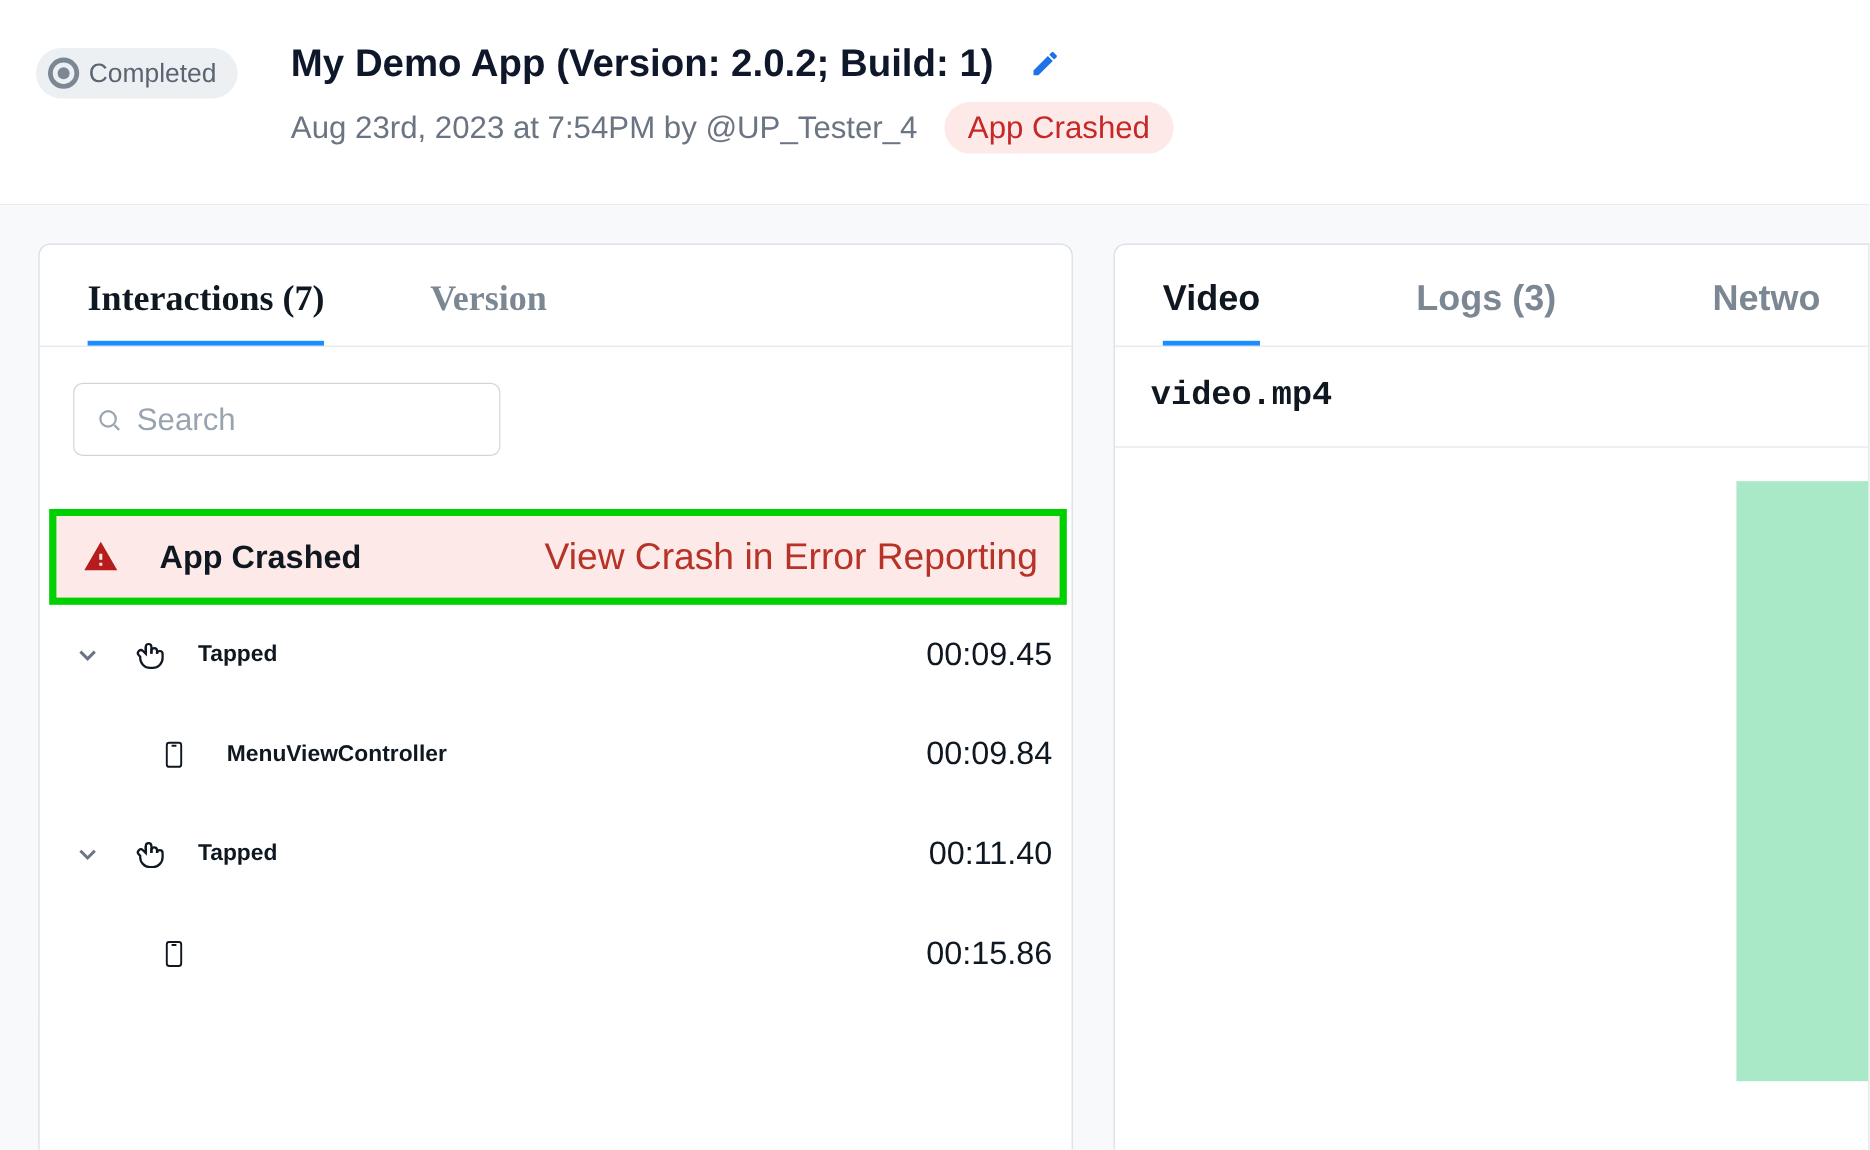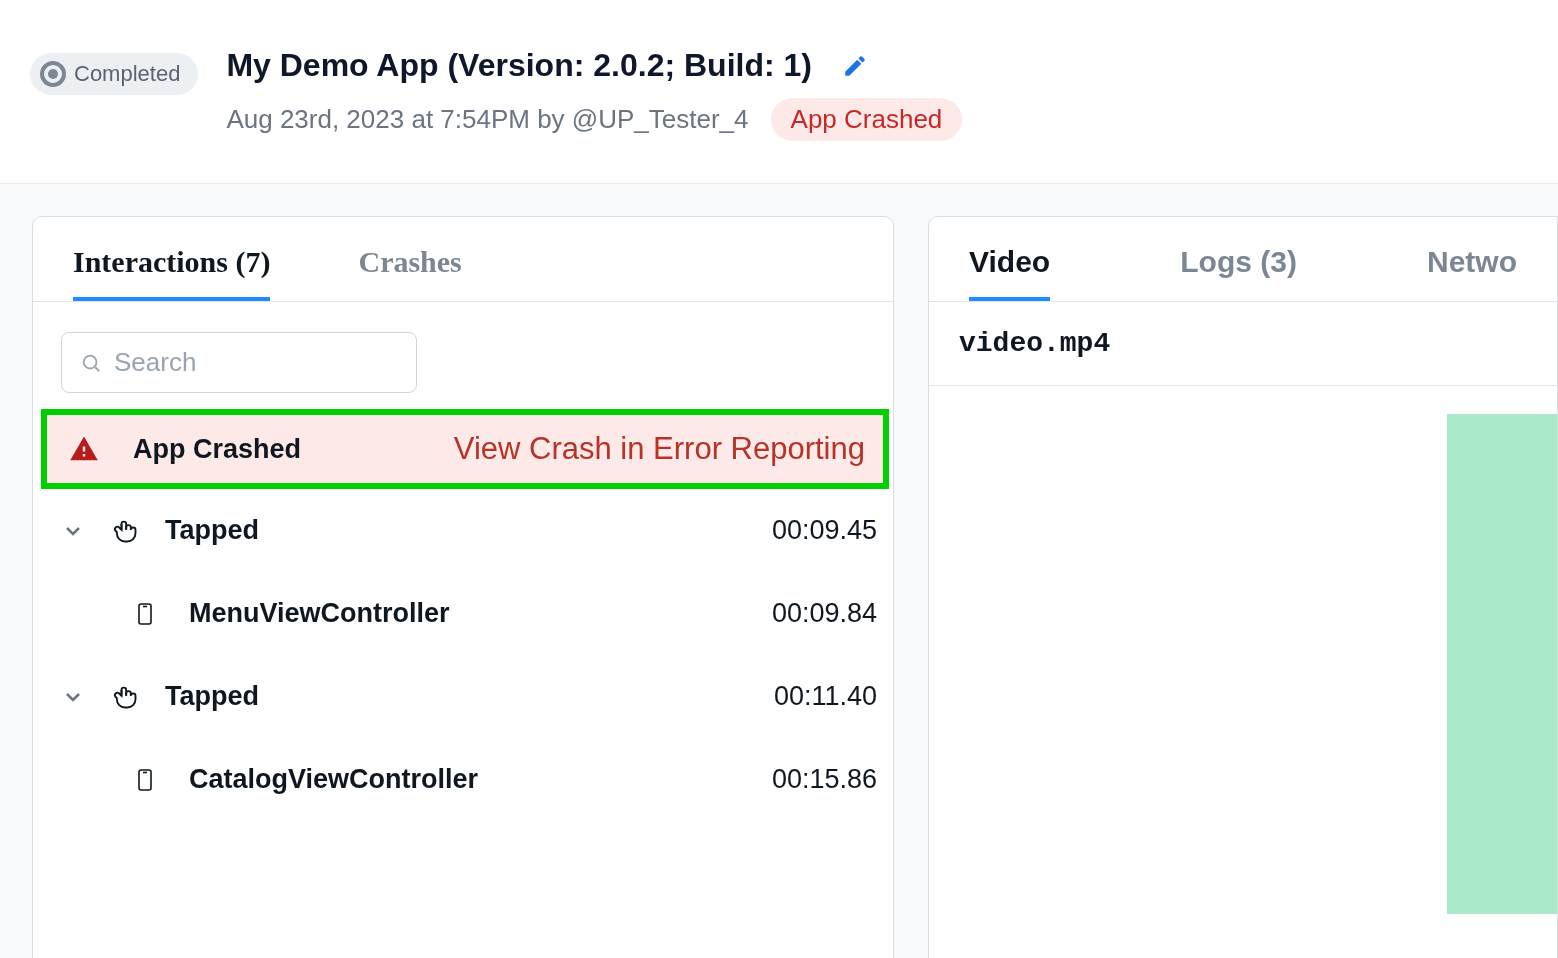--- a/index.html
+++ b/index.html
@@ -8,23 +8,22 @@
     background: #fff;
     color: #0f1720;
     width: 1558px;
     height: 958px;
     overflow: hidden;
   }
   .header {
     display: flex;
     align-items: flex-start;
     padding: 34px 30px 42px 30px;
-    gap: 28px;
+    gap: 44px;
     border-bottom: 1px solid #e9ecef;
-    margin-top: 13px;
   }
   .status-pill {
     display: inline-flex;
     align-items: center;
     gap: 8px;
     background: #edf0f3;
     border-radius: 999px;
     padding: 8px 18px 8px 10px;
     color: #5a6472;
     font-size: 22px;
@@ -85,21 +84,21 @@
     padding-bottom: 18px;
     cursor: pointer;
     border-bottom: 4px solid transparent;
   }
   .tab.active { color: #0f1720; border-bottom-color: #1d8cff; }
 
   .search-row {
     display: flex;
     align-items: center;
     justify-content: space-between;
-    padding: 30px 38px 16px 28px;
+    padding: 30px 38px 44px 28px;
   }
   .search-box {
     display: flex;
     align-items: center;
     gap: 12px;
     border: 1px solid #cfd6dd;
     border-radius: 8px;
     padding: 14px 18px;
     width: 356px;
   }
@@ -132,21 +131,21 @@
   .irow {
     display: flex;
     align-items: center;
     justify-content: space-between;
     padding: 26px 16px 26px 28px;
   }
   .irow .lead { display: flex; align-items: center; gap: 26px; }
   .chev { color: #6b7482; }
   .tap-icon { color: #0f1720; }
   .device-icon { color: #0f1720; margin-left: 54px; margin-right: 6px; }
-  .irow .label { font-size: 27px; font-weight: 700; color: #0f1720; }
+  .irow .label { font-size: 19px; font-weight: 700; color: #0f1720; }
   .irow .time { font-size: 27px; color: #0f1720; font-weight: 500; }
   .sub .lead { padding-left: 18px; }
 
   .right-col {
     flex: 1;
     padding: 32px 0 0 34px;
     position: relative;
   }
   .right-panel {
     background: #fff;
@@ -202,21 +201,21 @@
   </div>
 </div>
 
 <div class="body">
 
   <div class="left-col">
     <div class="panel">
 
       <div class="tabs">
         <div class="tab active">Interactions (7)</div>
-        <div class="tab">Crashes</div>
+        <div class="tab">Version</div>
       </div>
 
       <div class="search-row">
         <div class="search-box">
           <span>
             <svg width="22" height="22" viewBox="0 0 24 24" fill="none" stroke="#9aa4b1" stroke-width="2">
                 <circle cx="11" cy="11" r="7"></circle>
                 <line x1="21" y1="21" x2="16.65" y2="16.65"></line>
               </svg>
           </span>
@@ -290,21 +289,20 @@
         </div>
 
         <div class="irow sub">
           <div class="lead">
             <span class="device-icon">
               <svg width="24" height="30" viewBox="0 0 24 24" fill="none" stroke="currentColor" stroke-width="1.6">
                   <rect x="6" y="2" width="12" height="20" rx="2"></rect>
                   <line x1="10" y1="4.5" x2="14" y2="4.5"></line>
                 </svg>
             </span>
-            <span class="label">CatalogViewController</span>
           </div>
           <span class="time">00:15.86</span>
         </div>
 
       </div>
     </div>
   </div>
 
   <div class="right-col">
     <div class="right-panel">

